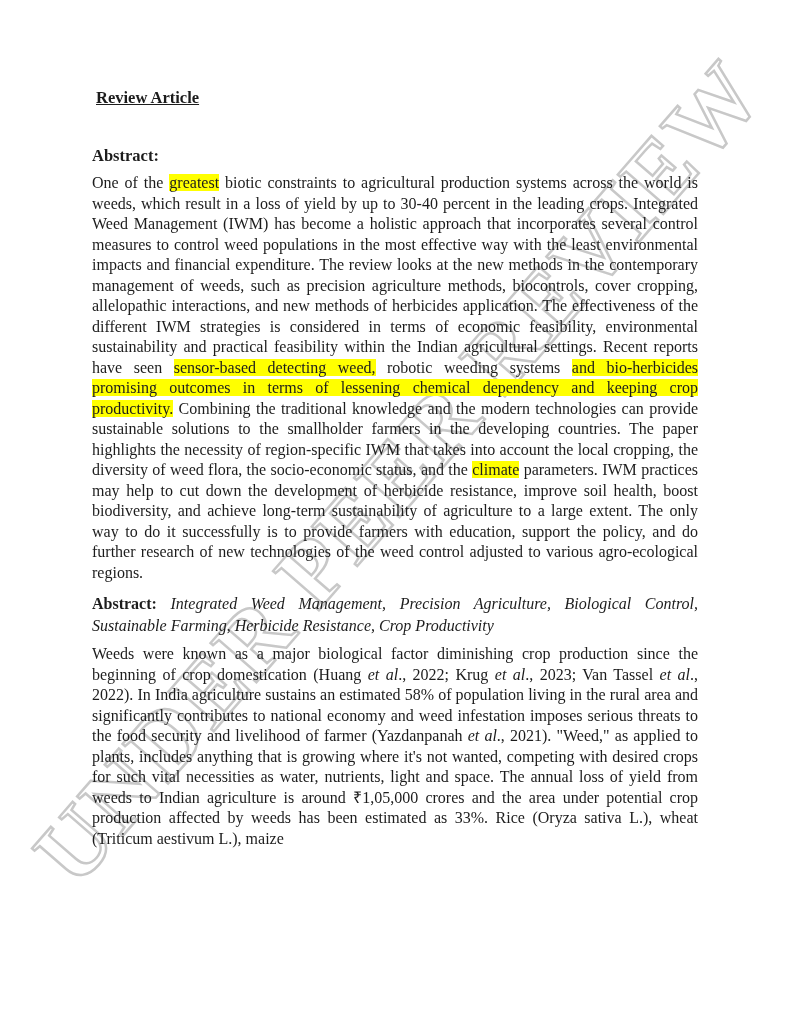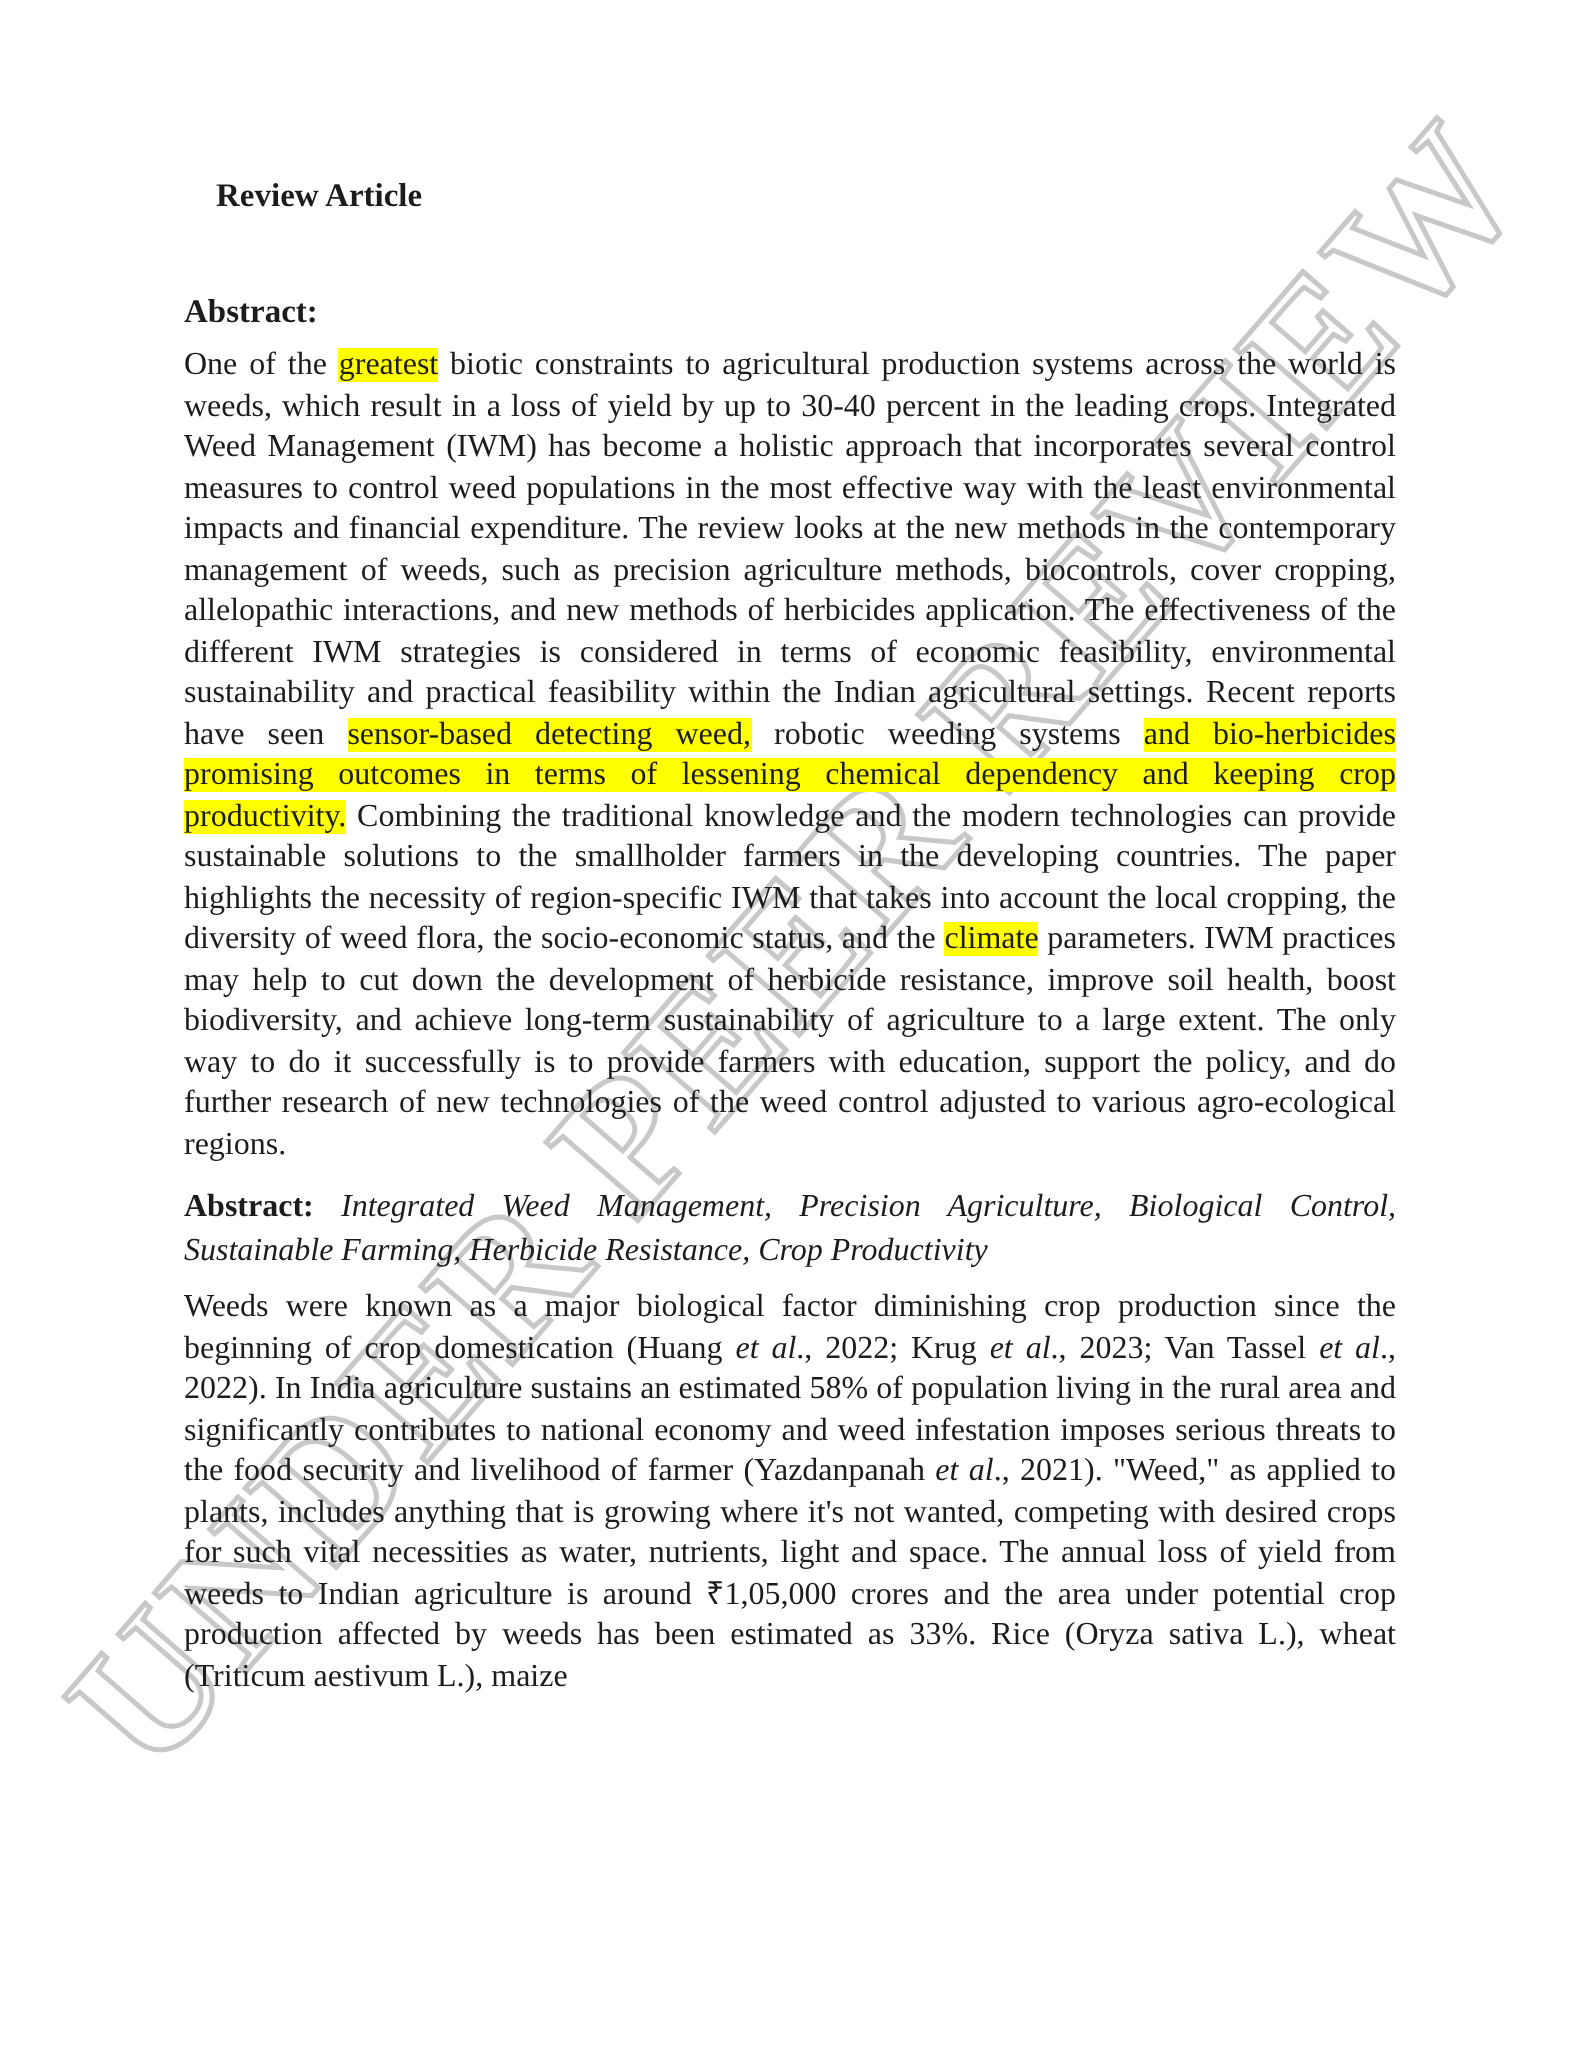--- a/index.html
+++ b/index.html
@@ -26,23 +26,24 @@
     pointer-events:none;
     user-select:none;
   }
   .content{
     position:relative;
     z-index:1;
     margin:88px 93px 0 92px;
     width:606px;
   }
   .review-article{
-    margin:16px;
+    margin:4px;
     font-size:16.5px;
     font-weight:bold;
+    text-decoration:underline;
   }
   .doc-title{
     margin:15px 0 0;
     font-size:16.5px;
     font-weight:bold;
     line-height:24px;
     text-align:justify;
   }
   .section-heading{
     font-size:16.5px;

